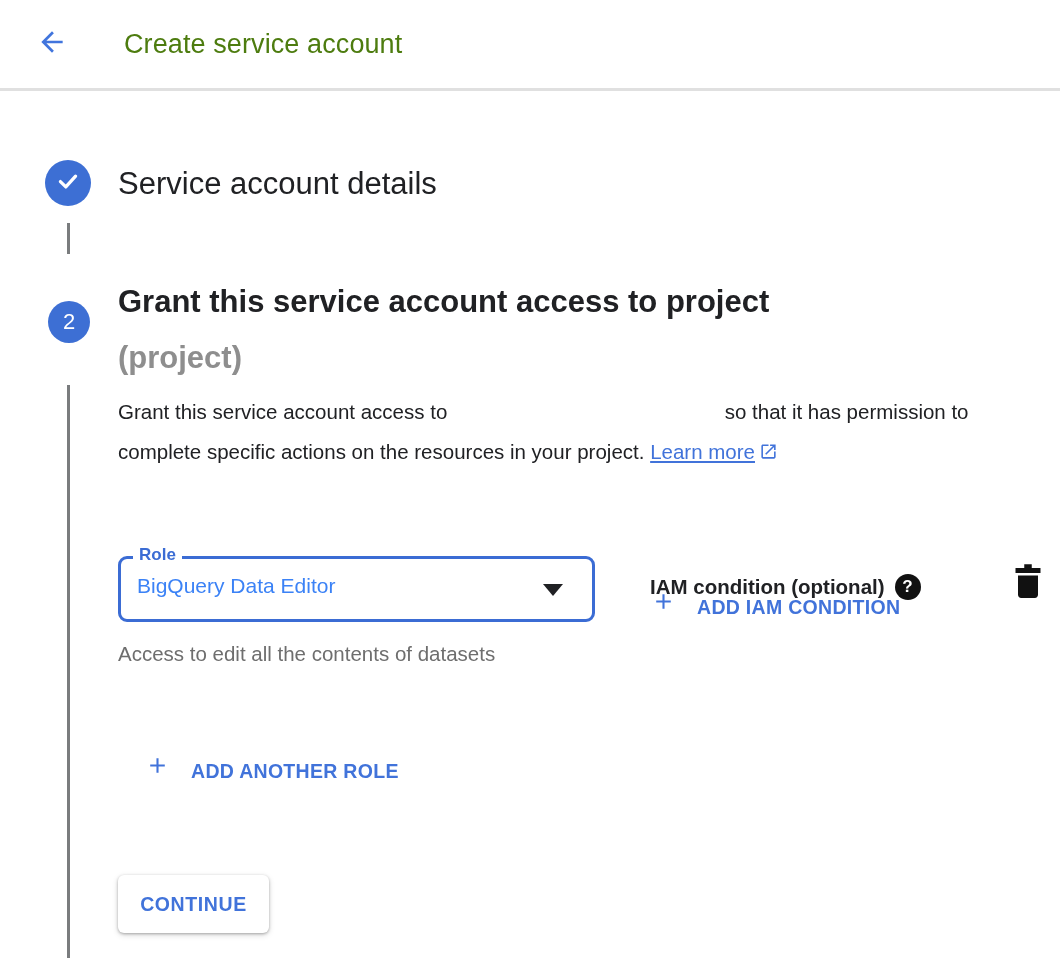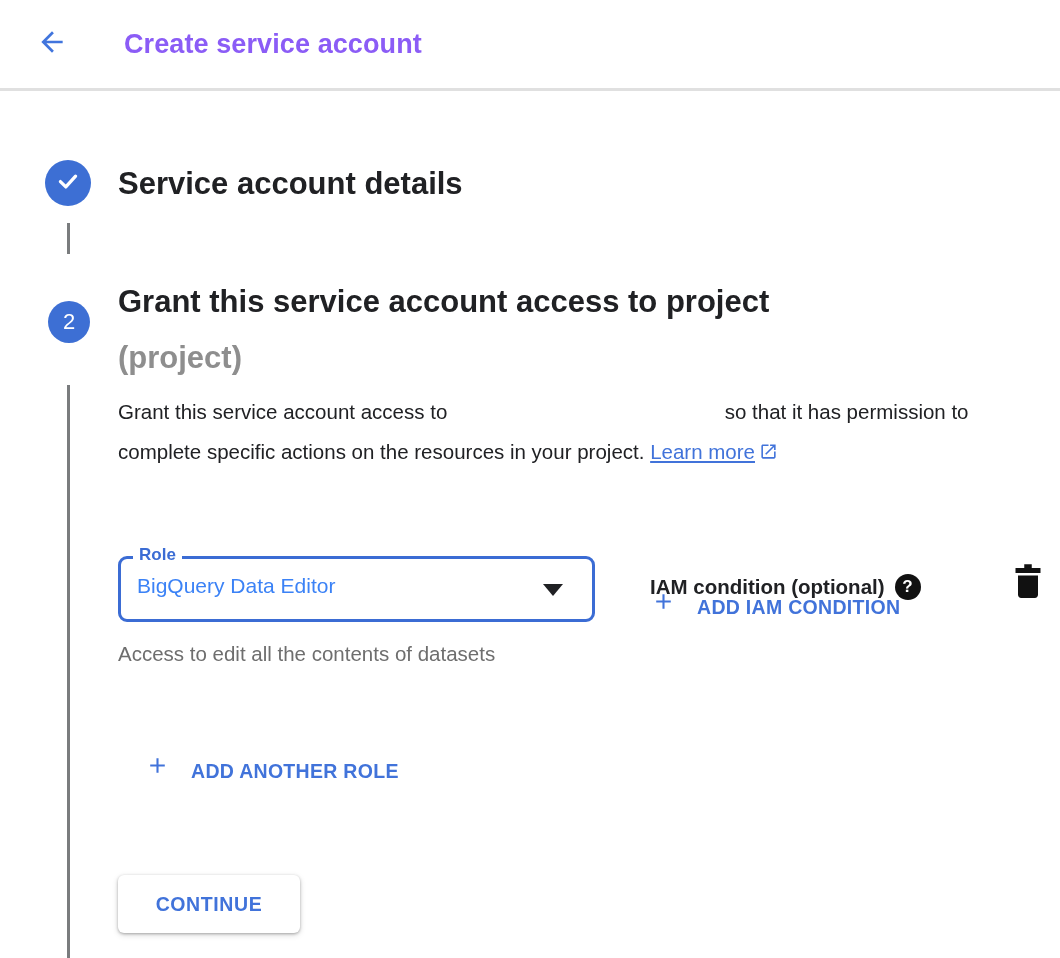--- a/index.html
+++ b/index.html
@@ -28,22 +28,22 @@
     position: absolute;
     left: 36px; top: 28px;
     width: 32px; height: 32px;
     cursor: pointer;
     display: flex; align-items: center; justify-content: center;
   }
   .page-title {
     position: absolute;
     left: 124px; top: 29px;
     font-size: 27px;
-    font-weight: 700;
-    color: #8b5cf6;
+    font-weight: 400;
+    color: #4d7c0f;
     letter-spacing: 0.1px;
   }
 
   
   .step-circle {
     position: absolute;
     border-radius: 50%;
     background: #3d6fd4;
     display: flex; align-items: center; justify-content: center;
   }
@@ -61,21 +61,21 @@
     background: #7a7c7e;
   }
   .connector-short { left: 67px; top: 223px; height: 31px; }
   .connector-long  { left: 67px; top: 385px; height: 573px; }
 
   
   .step1-title {
     position: absolute;
     left: 118px; top: 163px;
     font-size: 31px;
-    font-weight: 700;
+    font-weight: 400;
     color: #202124;
     line-height: 42px;
     cursor: pointer;
   }
   .step2-title {
     position: absolute;
     left: 118px; top: 274px;
     font-size: 31px;
     font-weight: 700;
     color: #202124;
@@ -195,21 +195,21 @@
     left: 1011px; top: 565px;
     width: 34px; height: 36px;
     cursor: pointer;
     display: flex; align-items: center; justify-content: center;
   }
 
   
   .continue-btn {
     position: absolute;
     left: 118px; top: 875px;
-    width: 182px; height: 58px;
+    width: 151px; height: 58px;
     background: #ffffff;
     border: none;
     border-radius: 6px;
     box-shadow: 0 1px 3px rgba(0,0,0,0.28), 0 2px 6px rgba(0,0,0,0.14);
     color: #4173da;
     font-family: "Liberation Sans", "DejaVu Sans", sans-serif;
     font-size: 19.5px;
     font-weight: 700;
     letter-spacing: 0.6px;
     cursor: pointer;

